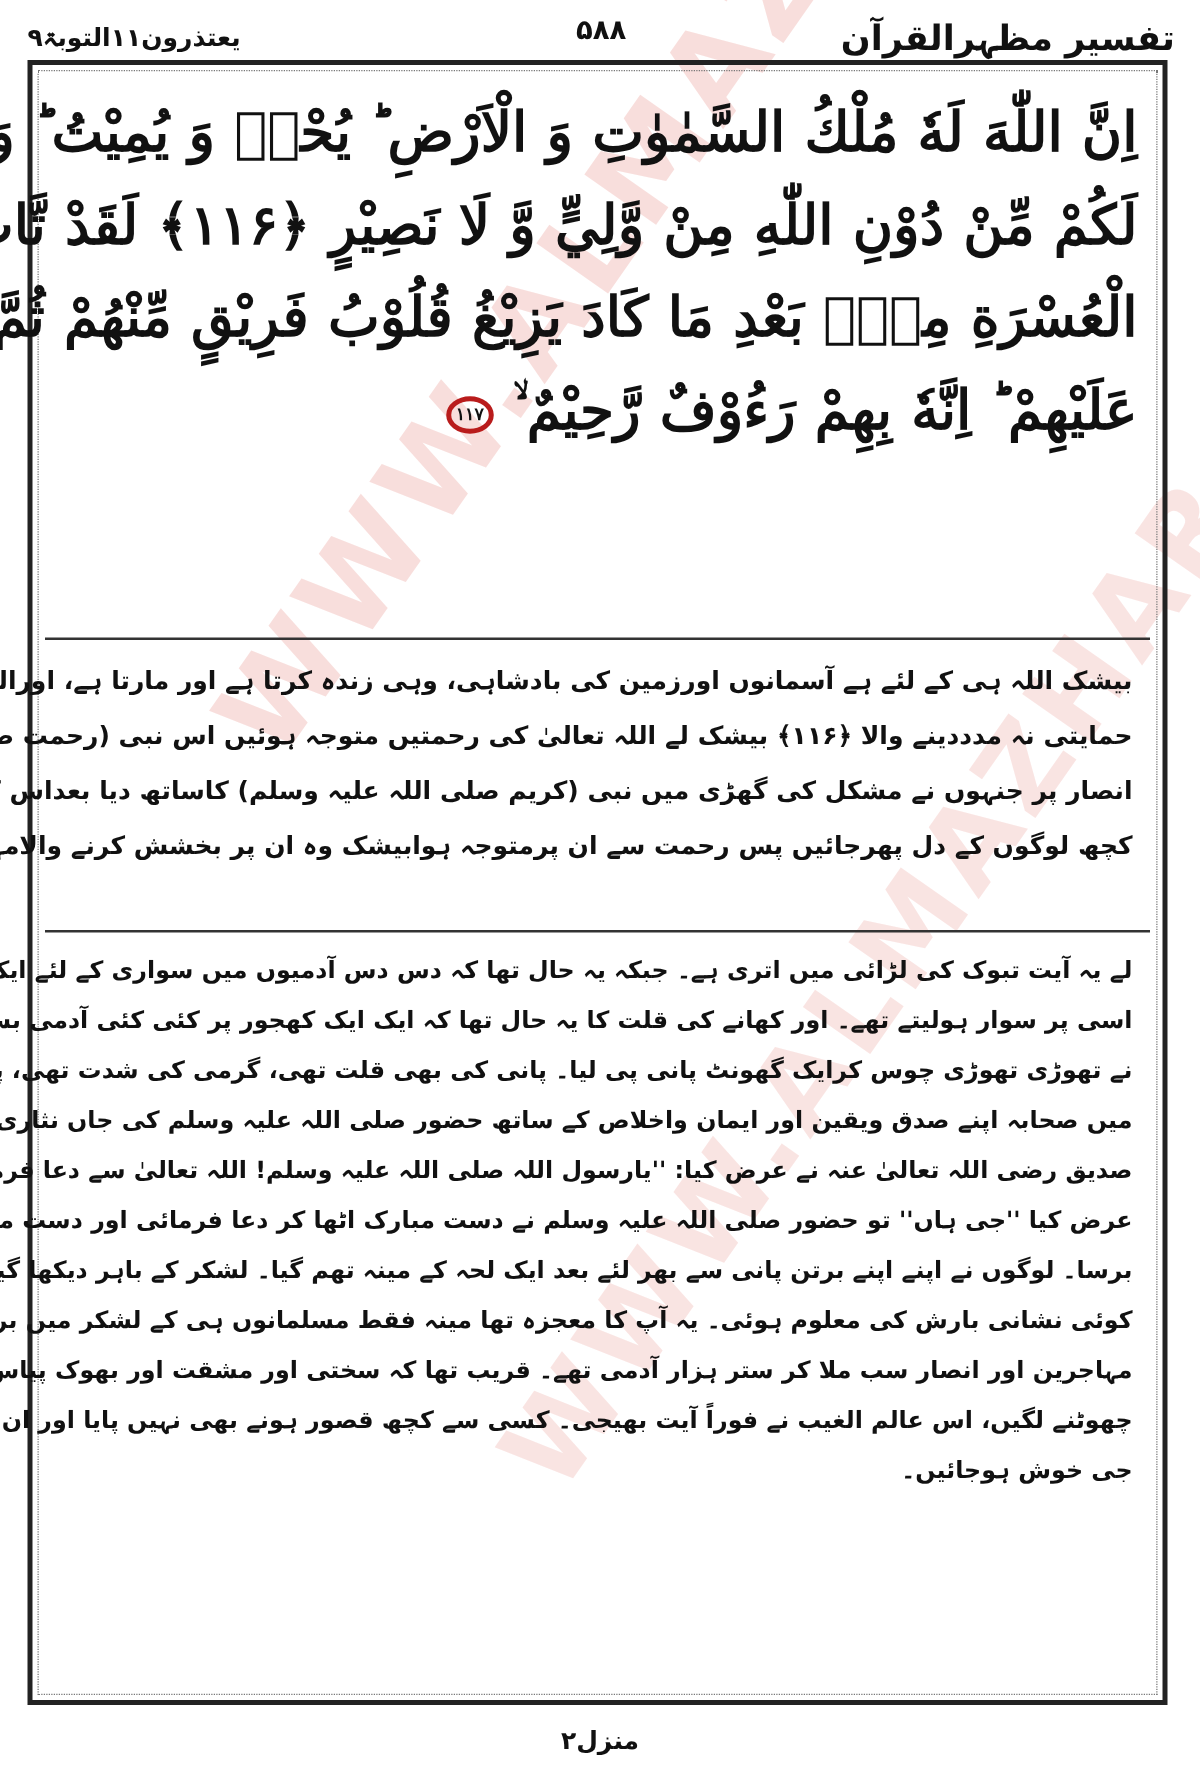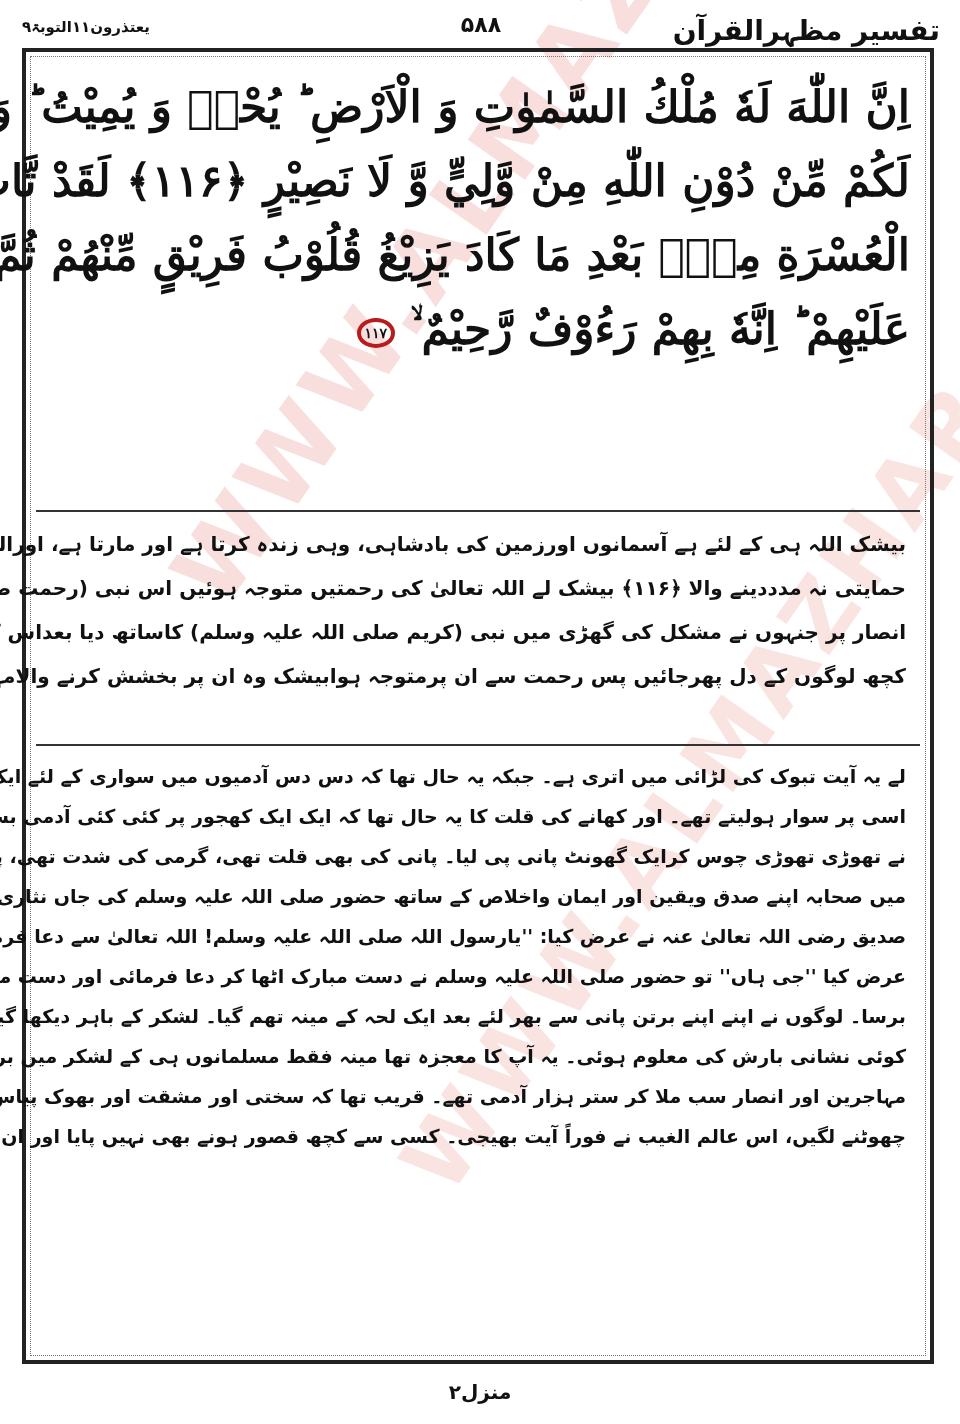--- a/index.html
+++ b/index.html
@@ -1,21 +1,21 @@
 <!DOCTYPE html>
 <html><head>
 <meta charset="utf-8">
 <style>
   html, body { margin:0; padding:0; background:#ffffff; }
   body { width:960px; height:1424px; position:relative; overflow:hidden;
          font-family:"DejaVu Sans", sans-serif; color:#111; }
   .header { position:absolute; top:10px; left:22px; width:918px; height:36px; }
   .hdr-right { position:absolute; right:0; top:4px; font-size:28px; font-weight:bold; direction:rtl; }
   .hdr-center { position:absolute; left:0; right:0; text-align:center; top:2px; font-size:22px; font-weight:bold; }
-  .hdr-left { position:absolute; left:0; top:8px; font-size:15px; font-weight:bold; direction:rtl; }
+  .hdr-left { position:absolute; left:0; top:8px; font-size:20px; font-weight:bold; direction:rtl; }
 
   .frame { position:absolute; left:22px; top:48px; width:912px; height:1316px;
            border:4px solid #222; box-sizing:border-box; }
   .frame-inner { position:absolute; left:4px; top:4px; right:4px; bottom:4px;
            border:1px dotted #777; box-sizing:border-box; }
 
   .section { position:absolute; left:10px; right:10px; box-sizing:border-box; direction:rtl; }
   .quran { top:10px; height:446px; padding:8px 10px 0 10px; }
   .quran-line { font-family:"DejaVu Serif", serif; font-weight:bold; font-size:44px;
            line-height:74px; text-align:justify; text-align-last:justify; white-space:nowrap; height:74px; }
@@ -86,16 +86,17 @@
     <div class="cm-line">لے یہ آیت تبوک کی لڑائی میں اتری ہے۔ جبکہ یہ حال تھا کہ دس دس آدمیوں میں سواری کے لئے ایک ایک اونٹ تھا باری باری</div>
     <div class="cm-line">اسی پر سوار ہولیتے تھے۔ اور کھانے کی قلت کا یہ حال تھا کہ ایک ایک کھجور پر کئی کئی آدمی بسر کرتے تھے۔ اس طرح کہ ہرایک</div>
     <div class="cm-line">نے تھوڑی تھوڑی چوس کرایک گھونٹ پانی پی لیا۔ پانی کی بھی قلت تھی، گرمی کی شدت تھی، پیاس کا غلبہ اور پانی ناپید۔ اس حال</div>
     <div class="cm-line">میں صحابہ اپنے صدق ویقین اور ایمان واخلاص کے ساتھ حضور صلی اللہ علیہ وسلم کی جاں نثاری میں ثابت قدم رہے۔ حضرت ابوبکر</div>
     <div class="cm-line">صدیق رضی اللہ تعالیٰ عنہ نے عرض کیا: ''یارسول اللہ صلی اللہ علیہ وسلم! اللہ تعالیٰ سے دعا فرمائیے''، فرمایا: ''کیا تمہیں یہ خواہش ہے''</div>
     <div class="cm-line">عرض کیا ''جی ہاں'' تو حضور صلی اللہ علیہ وسلم نے دست مبارک اٹھا کر دعا فرمائی اور دست مبارک کا اٹھانا تھا کہ مینہ برسا اور خوب ہی</div>
     <div class="cm-line">برسا۔ لوگوں نے اپنے اپنے برتن پانی سے بھر لئے بعد ایک لحہ کے مینہ تھم گیا۔ لشکر کے باہر دیکھا گیا تو کہیں زمین تر نہ ملی اور نہ</div>
     <div class="cm-line">کوئی نشانی بارش کی معلوم ہوئی۔ یہ آپ کا معجزہ تھا مینہ فقط مسلمانوں ہی کے لشکر میں برسا۔ اس لڑائی میں آپ کے ساتھ</div>
     <div class="cm-line">مہاجرین اور انصار سب ملا کر ستر ہزار آدمی تھے۔ قریب تھا کہ سختی اور مشقت اور بھوک پیاس کے مارے ان لوگوں کے جی</div>
     <div class="cm-line">چھوٹنے لگیں، اس عالم الغیب نے فوراً آیت بھیجی۔ کسی سے کچھ قصور ہونے بھی نہیں پایا اور ان کی توبہ قبول فرمائی، تا کہ ان کے</div>
+    <div class="cm-line last">جی خوش ہوجائیں۔</div>
   </div>
 </div>
 
 <div class="footer">منزل۲</div>
 
 </body></html>

